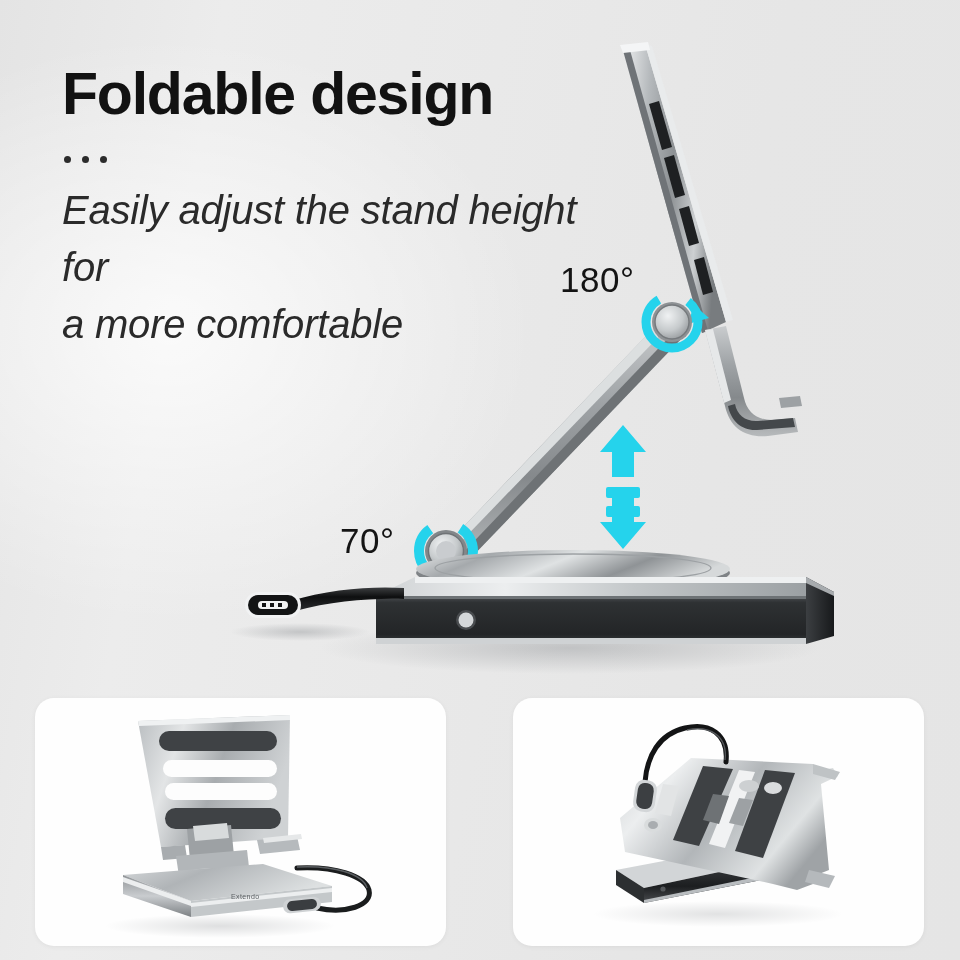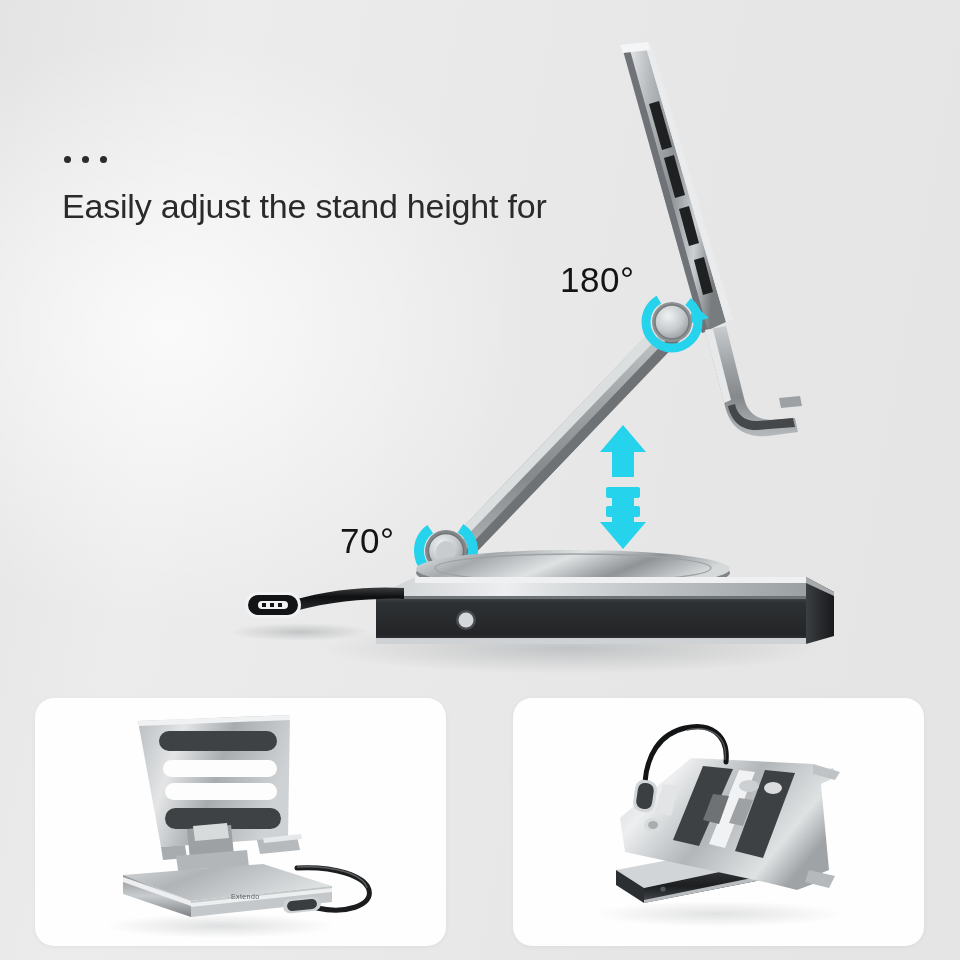--- a/index.html
+++ b/index.html
@@ -18,22 +18,23 @@
   
   .hero-title{
     position:absolute;left:62px;top:63px;
     font-size:59px;line-height:1.06;font-weight:bold;letter-spacing:-1.2px;
     color:#121212;white-space:nowrap;
   }
   .hero-dots{position:absolute;left:64px;top:156px;display:flex;gap:11px;}
   .hero-dots i{display:block;width:7px;height:7px;border-radius:50%;background:#2b2b2b;}
   .hero-sub{
     position:absolute;left:62px;top:182px;width:520px;
-    font-size:34px;line-height:1.43;color:#2a2a2a;font-weight:normal;
+    font-size:40px;line-height:1.43;color:#2a2a2a;font-weight:normal;
     letter-spacing:-.2px;
+    font-style:italic;
   }
   .hero-sub span{display:block;}
 
   
   .angle-label{position:absolute;font-size:35px;color:#141414;letter-spacing:.5px;}
   .angle-180{left:560px;top:260px;}
   .angle-70{left:340px;top:521px;}
 
   
   .product{position:absolute;left:0;top:0;width:960px;height:700px;}
@@ -48,29 +49,31 @@
   }
   .card.left{left:35px;}
   .card.right{left:513px;}
   .card svg{display:block;width:100%;height:100%;}
 </style>
 </head>
 <body>
 
 <div class="page">
 
+  <div class="hero-title">Foldable design</div>
 
   <div class="hero-dots">
     <i></i>
     <i></i>
     <i></i>
   </div>
 
   <div class="hero-sub">
     <span>Easily adjust the stand height for</span>
+    <span>a more comfortable</span>
   </div>
 
   <svg class="product" viewBox="0 0 960 700">
     <defs>
       <linearGradient id="metalV" x1="0" y1="0" x2="1" y2="0">
         <stop offset="0%" stop-color="#8f9396"></stop>
         <stop offset="18%" stop-color="#d9dcde"></stop>
         <stop offset="45%" stop-color="#a9adb0"></stop>
         <stop offset="72%" stop-color="#e2e5e6"></stop>
         <stop offset="100%" stop-color="#85898c"></stop>

